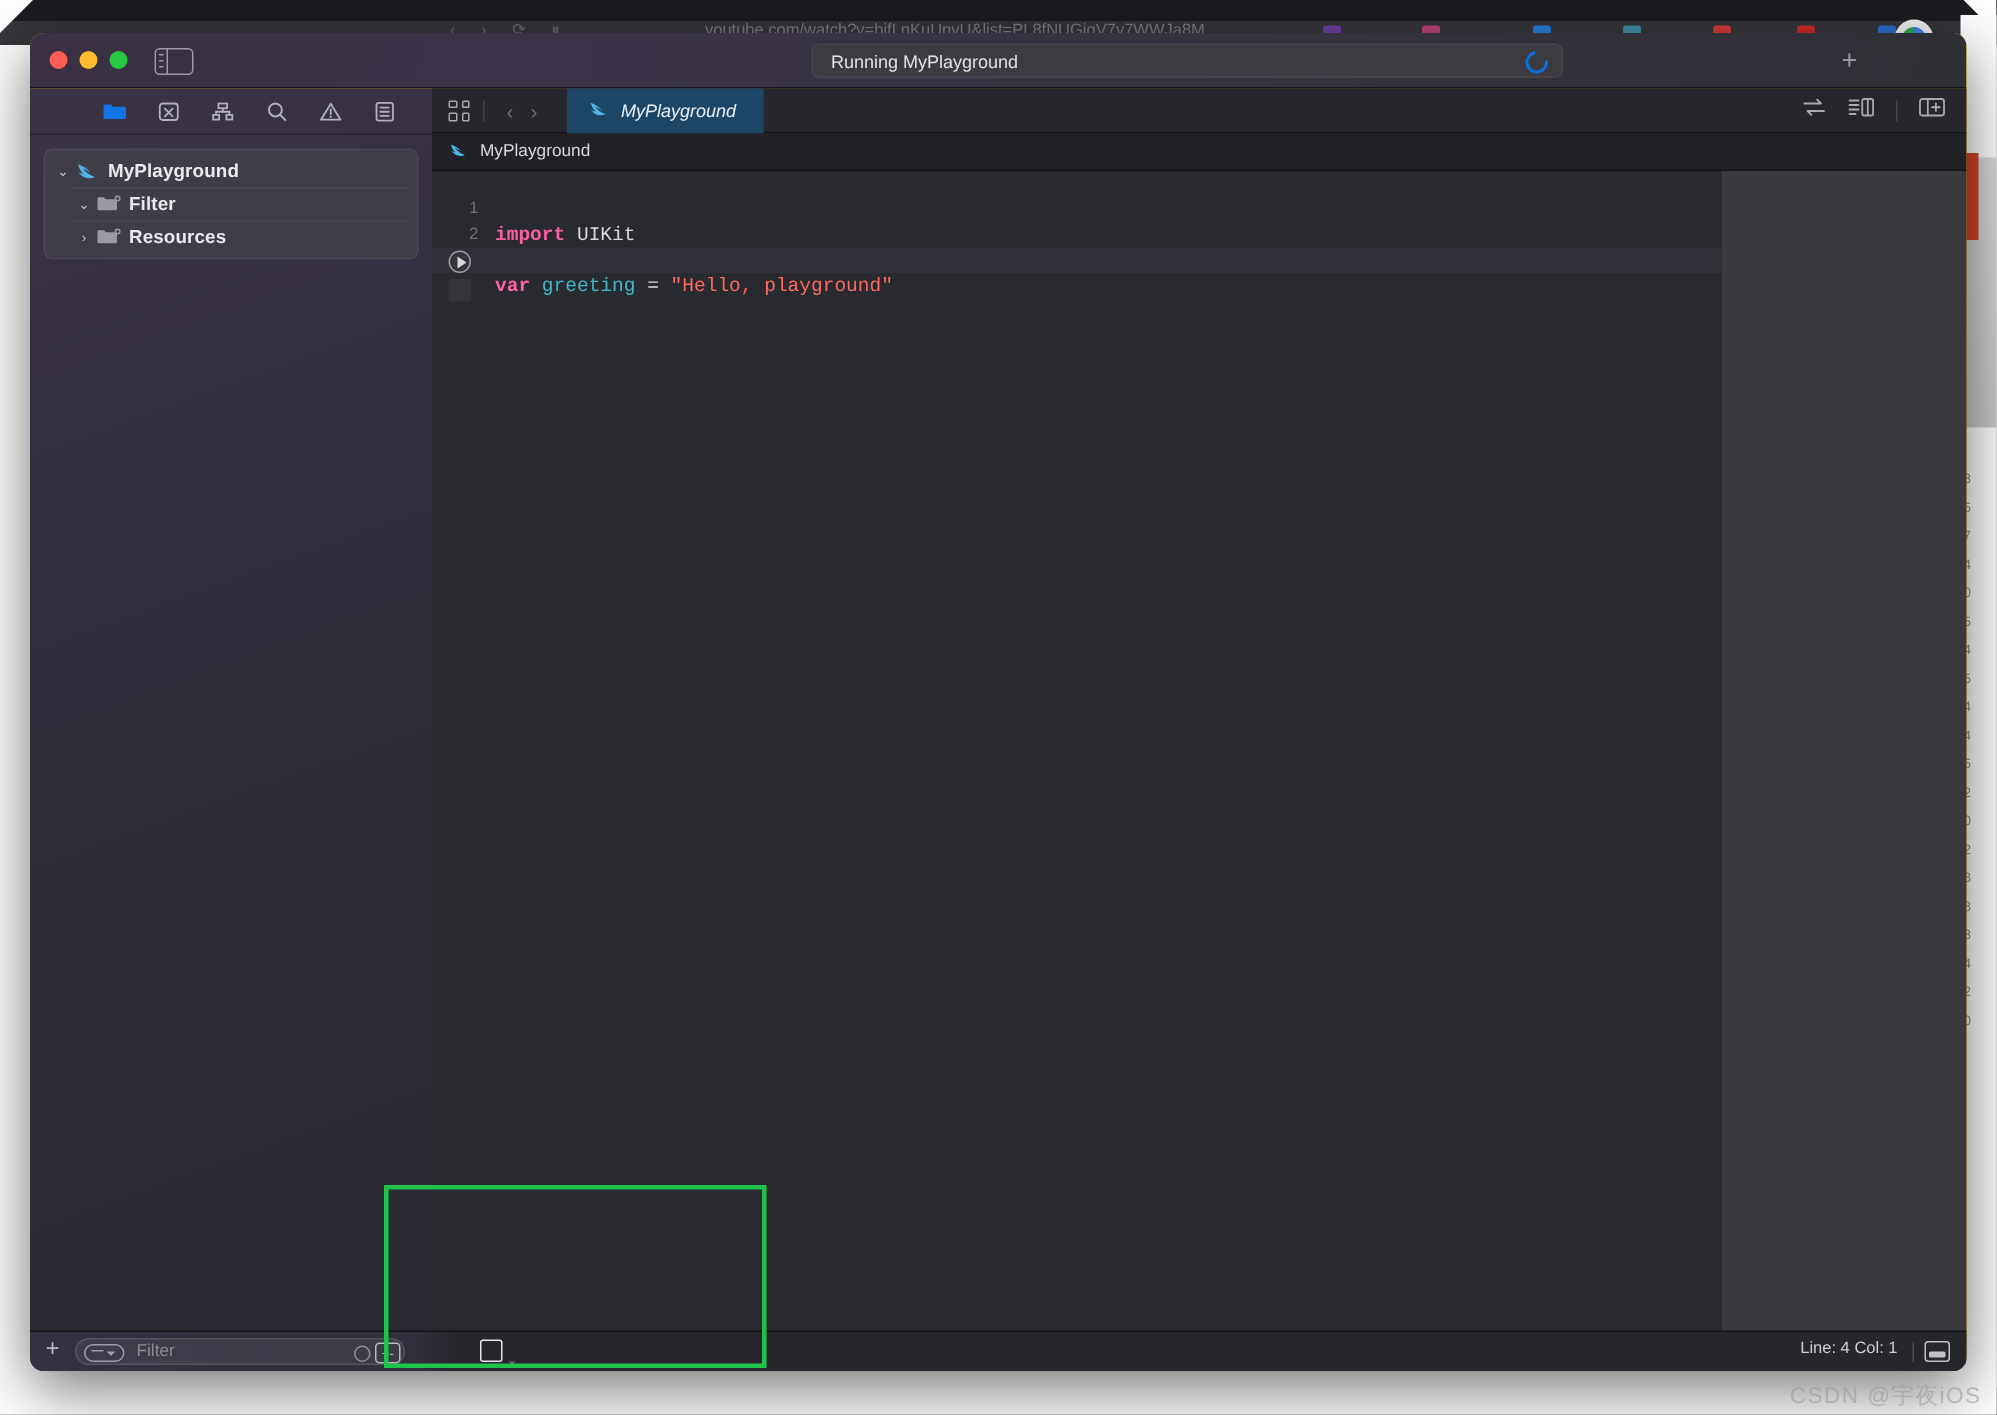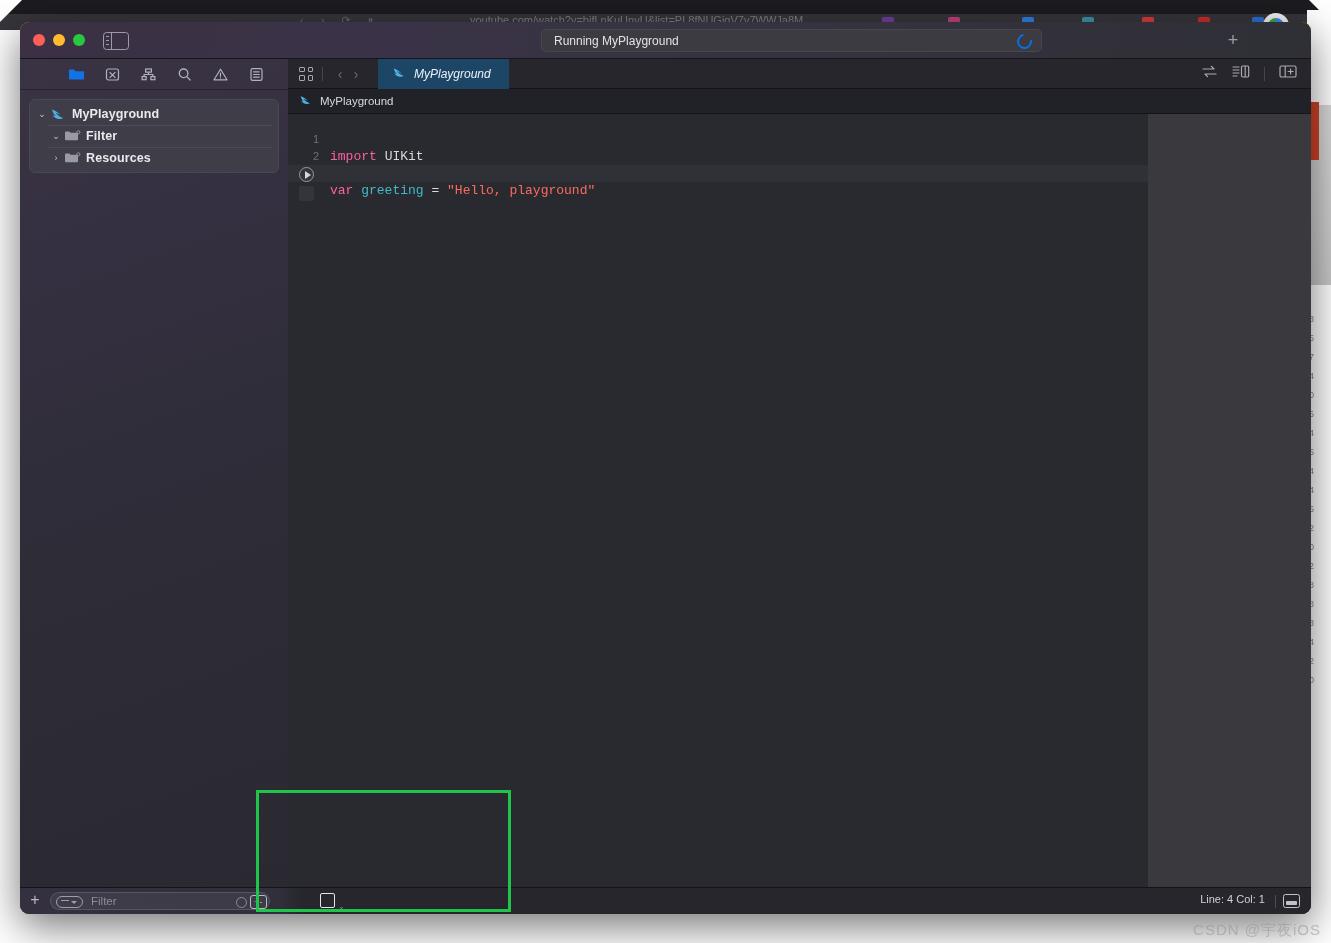--- a/index.html
+++ b/index.html
@@ -201,21 +201,21 @@
     position:absolute; left:0; top:0; width:860px;
     font-family:"Liberation Mono", monospace; font-size:13px;
   }
   .cline { position:relative; height:17px; line-height:17px; white-space:pre; }
   .cline .num {
     position:absolute; left:0; width:31px; text-align:right;
     color:#6f7178; font-size:11px; font-family:"Liberation Sans",sans-serif;
   }
   .cline .txt { position:absolute; left:42px; }
   .cline.cur { background:#303138; }
-  .k-kw   { color:#fc5fa3; font-weight:normal; }
+  .k-kw   { color:#fc5fa3; font-weight:bold; }
   .k-type { color:#d9d9dd;margin-top:48px; }
   .k-var  { color:#41b8c9; }
   .k-op   { color:#d9d9dd; }
   .k-str  { color:#fc6a5d; }
 
   .run-dot {
     position:absolute; left:11px; top:2px; width:15px; height:15px;
     border-radius:50%; border:1.5px solid #9a9aa3; background:#34353b;
   }
   .run-dot::after{

